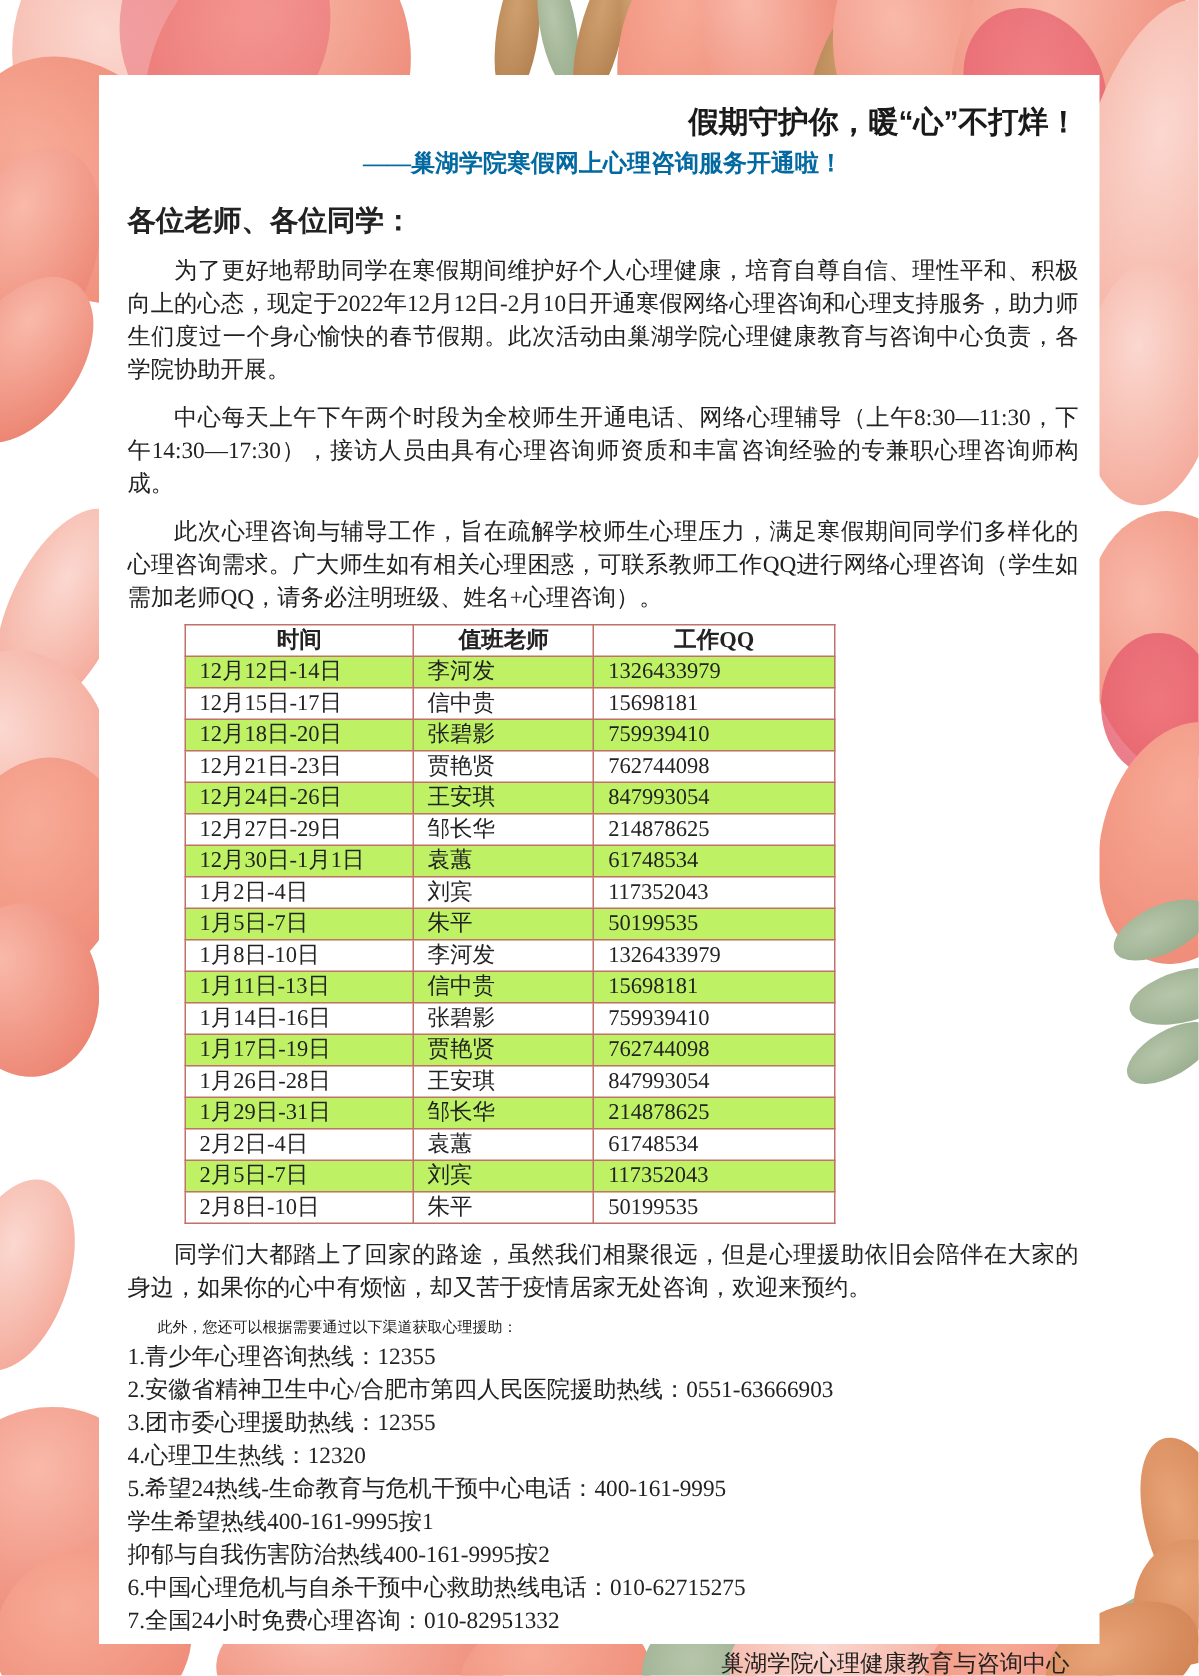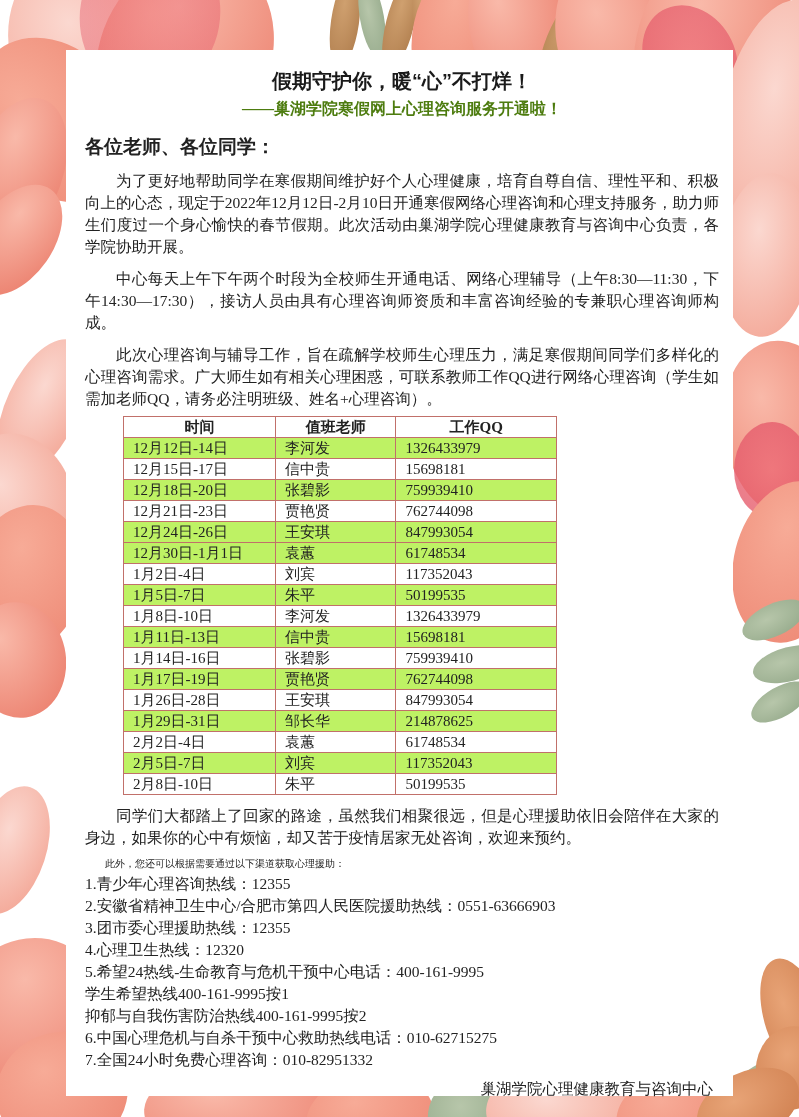--- a/index.html
+++ b/index.html
@@ -10,24 +10,24 @@
     color:#222;
   }
   .decor{position:absolute;left:0;top:0;width:799px;height:1117px;z-index:0;}
   .content-box{
     position:absolute;left:66px;top:50px;width:667px;height:1046px;
     background:#ffffff;z-index:1;
     padding:10px 14px 0 19px;box-sizing:border-box;
   }
   .doc-title{
     font-family:"Liberation Sans","DejaVu Sans",sans-serif;
-    font-weight:bold;font-size:20px;text-align:center;margin:8px 0 4px 0;color:#1a1a1a;
+    font-weight:bold;font-size:20px;text-align:right;margin:8px 0 4px 0;color:#1a1a1a;
   }
   .doc-subtitle{
-    font-weight:bold;font-size:16px;text-align:center;margin:0 0 14px 0;color:#4d7c0f;
+    font-weight:bold;font-size:16px;text-align:center;margin:0 0 14px 0;color:#0369a1;
   }
   .salutation{font-size:19px;margin:8px 0 0 0;font-weight:bold;}
   .para{
     font-size:15.5px;line-height:22px;text-indent:2em;
     margin:10px 0 0 0;text-align:justify;
   }
   table.schedule{
     border-collapse:collapse;margin:6px 0 0 38px;width:434px;
     font-size:15px;
   }
@@ -167,20 +167,25 @@
         <tr>
           <td>12月21日-23日</td>
           <td>贾艳贤</td>
           <td>762744098</td>
         </tr>
         <tr class="alt">
           <td>12月24日-26日</td>
           <td>王安琪</td>
           <td>847993054</td>
         </tr>
+        <tr>
+          <td>12月27日-29日</td>
+          <td>邹长华</td>
+          <td>214878625</td>
+        </tr>
         <tr class="alt">
           <td>12月30日-1月1日</td>
           <td>袁蕙</td>
           <td>61748534</td>
         </tr>
         <tr>
           <td>1月2日-4日</td>
           <td>刘宾</td>
           <td>117352043</td>
         </tr>

